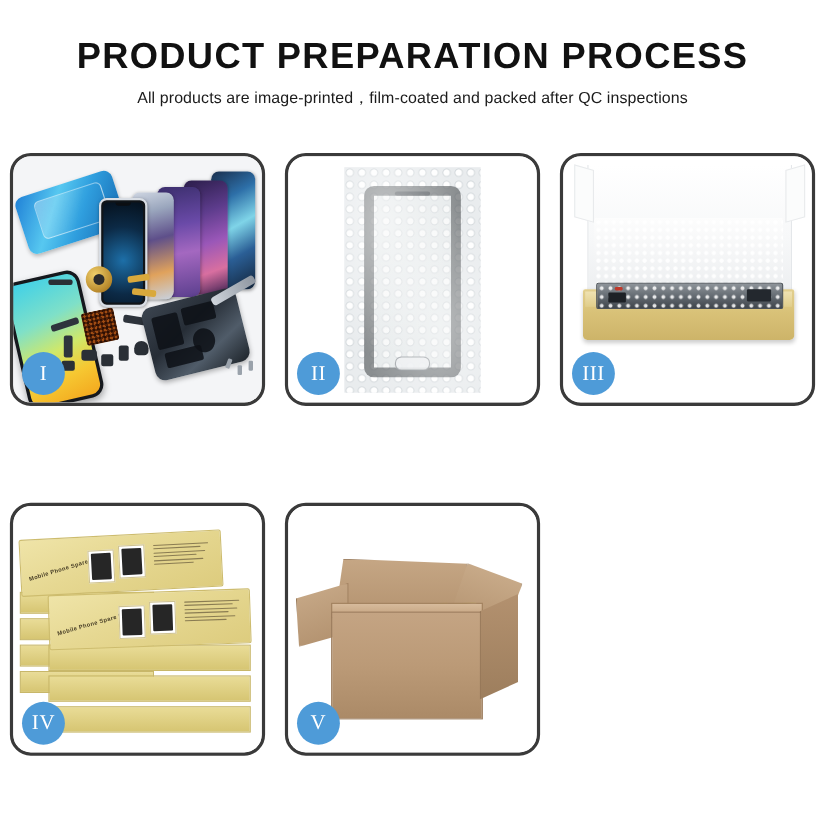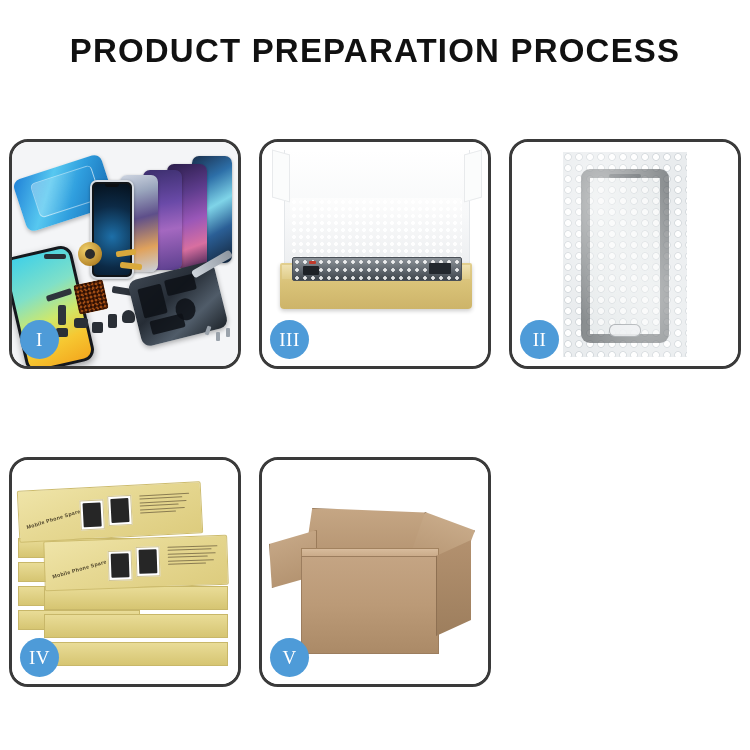--- a/index.html
+++ b/index.html
@@ -225,20 +225,21 @@
       linear-gradient(120deg,rgba(255,255,255,0) 55%,rgba(255,255,255,.55) 62%,rgba(255,255,255,0) 70%);
     pointer-events:none;}
 </style>
 </head>
 <body>
 
 <div class="page">
 
   <div class="header">
     <div class="title">PRODUCT PREPARATION PROCESS</div>
+    <div class="subtitle">All products are image-printed，film-coated and packed after QC inspections</div>
   </div>
 
   <div class="grid">
 
     <div class="panel">
       <div class="photo p1">
 
         <div class="filmscr"></div>
 
         <div class="scrgrp">
@@ -277,47 +278,47 @@
 
         <div class="tool"></div>
         <div class="screw" style="right:8px;top:186px;"></div>
         <div class="screw" style="right:18px;top:190px;"></div>
         <div class="screw" style="right:28px;top:184px;transform:rotate(20deg);"></div>
       </div>
       <div class="badge">I</div>
     </div>
 
     <div class="panel">
+      <div class="photo p2">
+        <div class="bwrap">
+          <div class="inner"></div>
+          <div class="spk"></div>
+          <div class="home"></div>
+        </div>
+      </div>
+      <div class="badge">II</div>
+    </div>
+
+    <div class="panel">
       <div class="photo p3">
         <div class="foamlid"></div>
         <div class="foampad"></div>
         <div class="kbox">
           <span class="rim"></span>
           <span class="kitem">
             <i class="red"></i>
             <i class="blk"></i>
             <i class="blk2"></i>
           </span>
         </div>
       </div>
       <div class="badge">III</div>
     </div>
 
     <div class="panel">
-      <div class="photo p2">
-        <div class="bwrap">
-          <div class="inner"></div>
-          <div class="spk"></div>
-          <div class="home"></div>
-        </div>
-      </div>
-      <div class="badge">II</div>
-    </div>
-
-    <div class="panel">
       <div class="photo p4">
         <div class="stack">
 
           <div class="sbox" style="left:0px;top:56px;width:122px;height:18px;">
               <span class="side" style="top:0;height:18px;"></span>
             </div>
           <div class="sbox" style="left:0px;top:80px;width:122px;height:18px;">
               <span class="side" style="top:0;height:18px;"></span>
             </div>
           <div class="sbox" style="left:0px;top:104px;width:122px;height:18px;">

